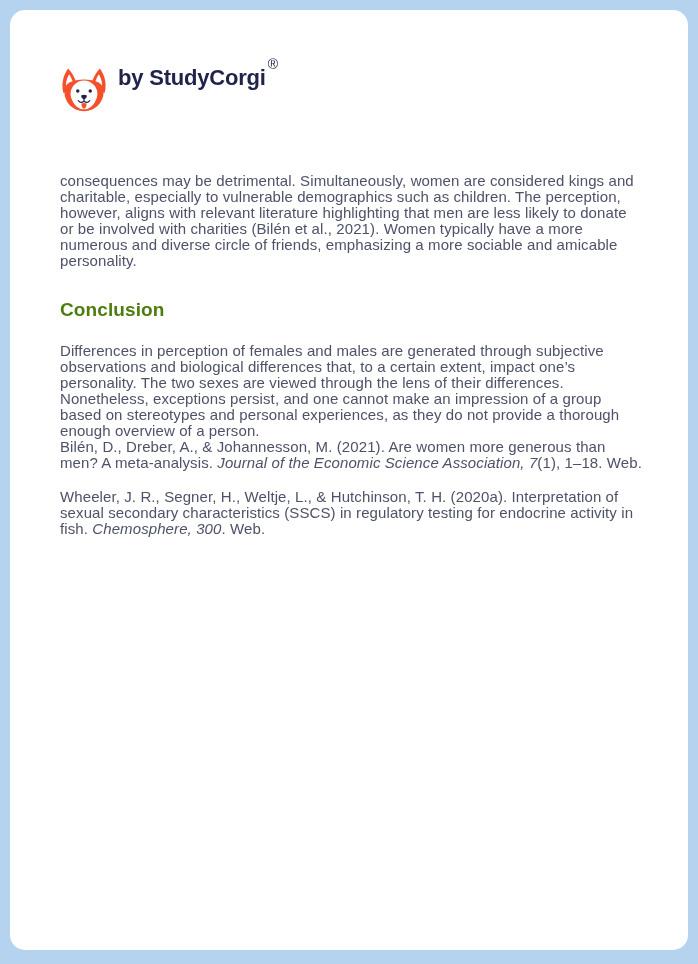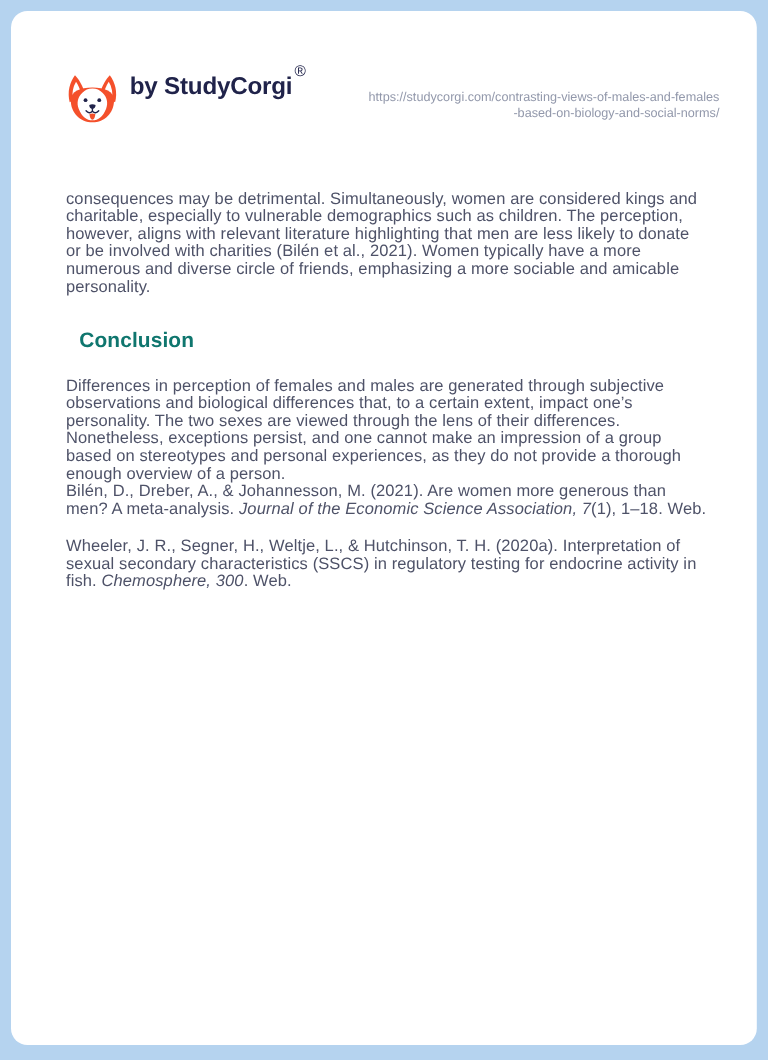--- a/index.html
+++ b/index.html
@@ -78,22 +78,22 @@
   }
   .body-text, .ref {
     font-size: 15px;
     line-height: 16px;
     color: #4e5268;
     letter-spacing: 0.1px;
   }
   h2.section-heading {
     font-size: 19px;
     font-weight: 700;
-    color: #0f766e;
-    margin: 30px 0 22px 12px;
+    color: #4d7c0f;
+    margin: 30px 0 22px 0;
     letter-spacing: 0.1px;
   }
   .ref { margin-bottom: 18px; }
   .ref em { font-style: italic; text-align: center; }
 </style>
 </head>
 <body>
 
 <div class="card">
 
@@ -119,21 +119,20 @@
           <path d="M50 65 L50 69 M38 68 Q 44 75, 50 69 Q 56 75, 62 68" stroke="#20234a" stroke-width="2.6" fill="none" stroke-linecap="round"></path>
 
           <path d="M44.5 74 Q 50 72, 55.5 74 Q 55 84, 50 85 Q 45 84, 44.5 74 Z" fill="#f4502b"></path>
         </svg>
       </span>
       <span class="brand-text">by StudyCorgi</span>
       <span class="reg">®</span>
     </a>
 
     <div class="doc-meta">
-      <a class="doc-url">https://studycorgi.com/contrasting-views-of-males-and-females-based-on-biology-and-social-norms/</a>
     </div>
   </header>
 
   <main class="main">
     <p class="body-text">consequences may be detrimental. Simultaneously, women are considered kings and charitable, especially to vulnerable demographics such as children. The perception, however, aligns with relevant literature highlighting that men are less likely to donate or be involved with charities (Bilén et al., 2021). Women typically have a more numerous and diverse circle of friends, emphasizing a more sociable and amicable personality.</p>
 
     <h2 class="section-heading">Conclusion</h2>
     <p class="body-text">Differences in perception of females and males are generated through subjective observations and biological differences that, to a certain extent, impact one’s personality. The two sexes are viewed through the lens of their differences. Nonetheless, exceptions persist, and one cannot make an impression of a group based on stereotypes and personal experiences, as they do not provide a thorough enough overview of a person.</p>
 
     <div id="references-list">

